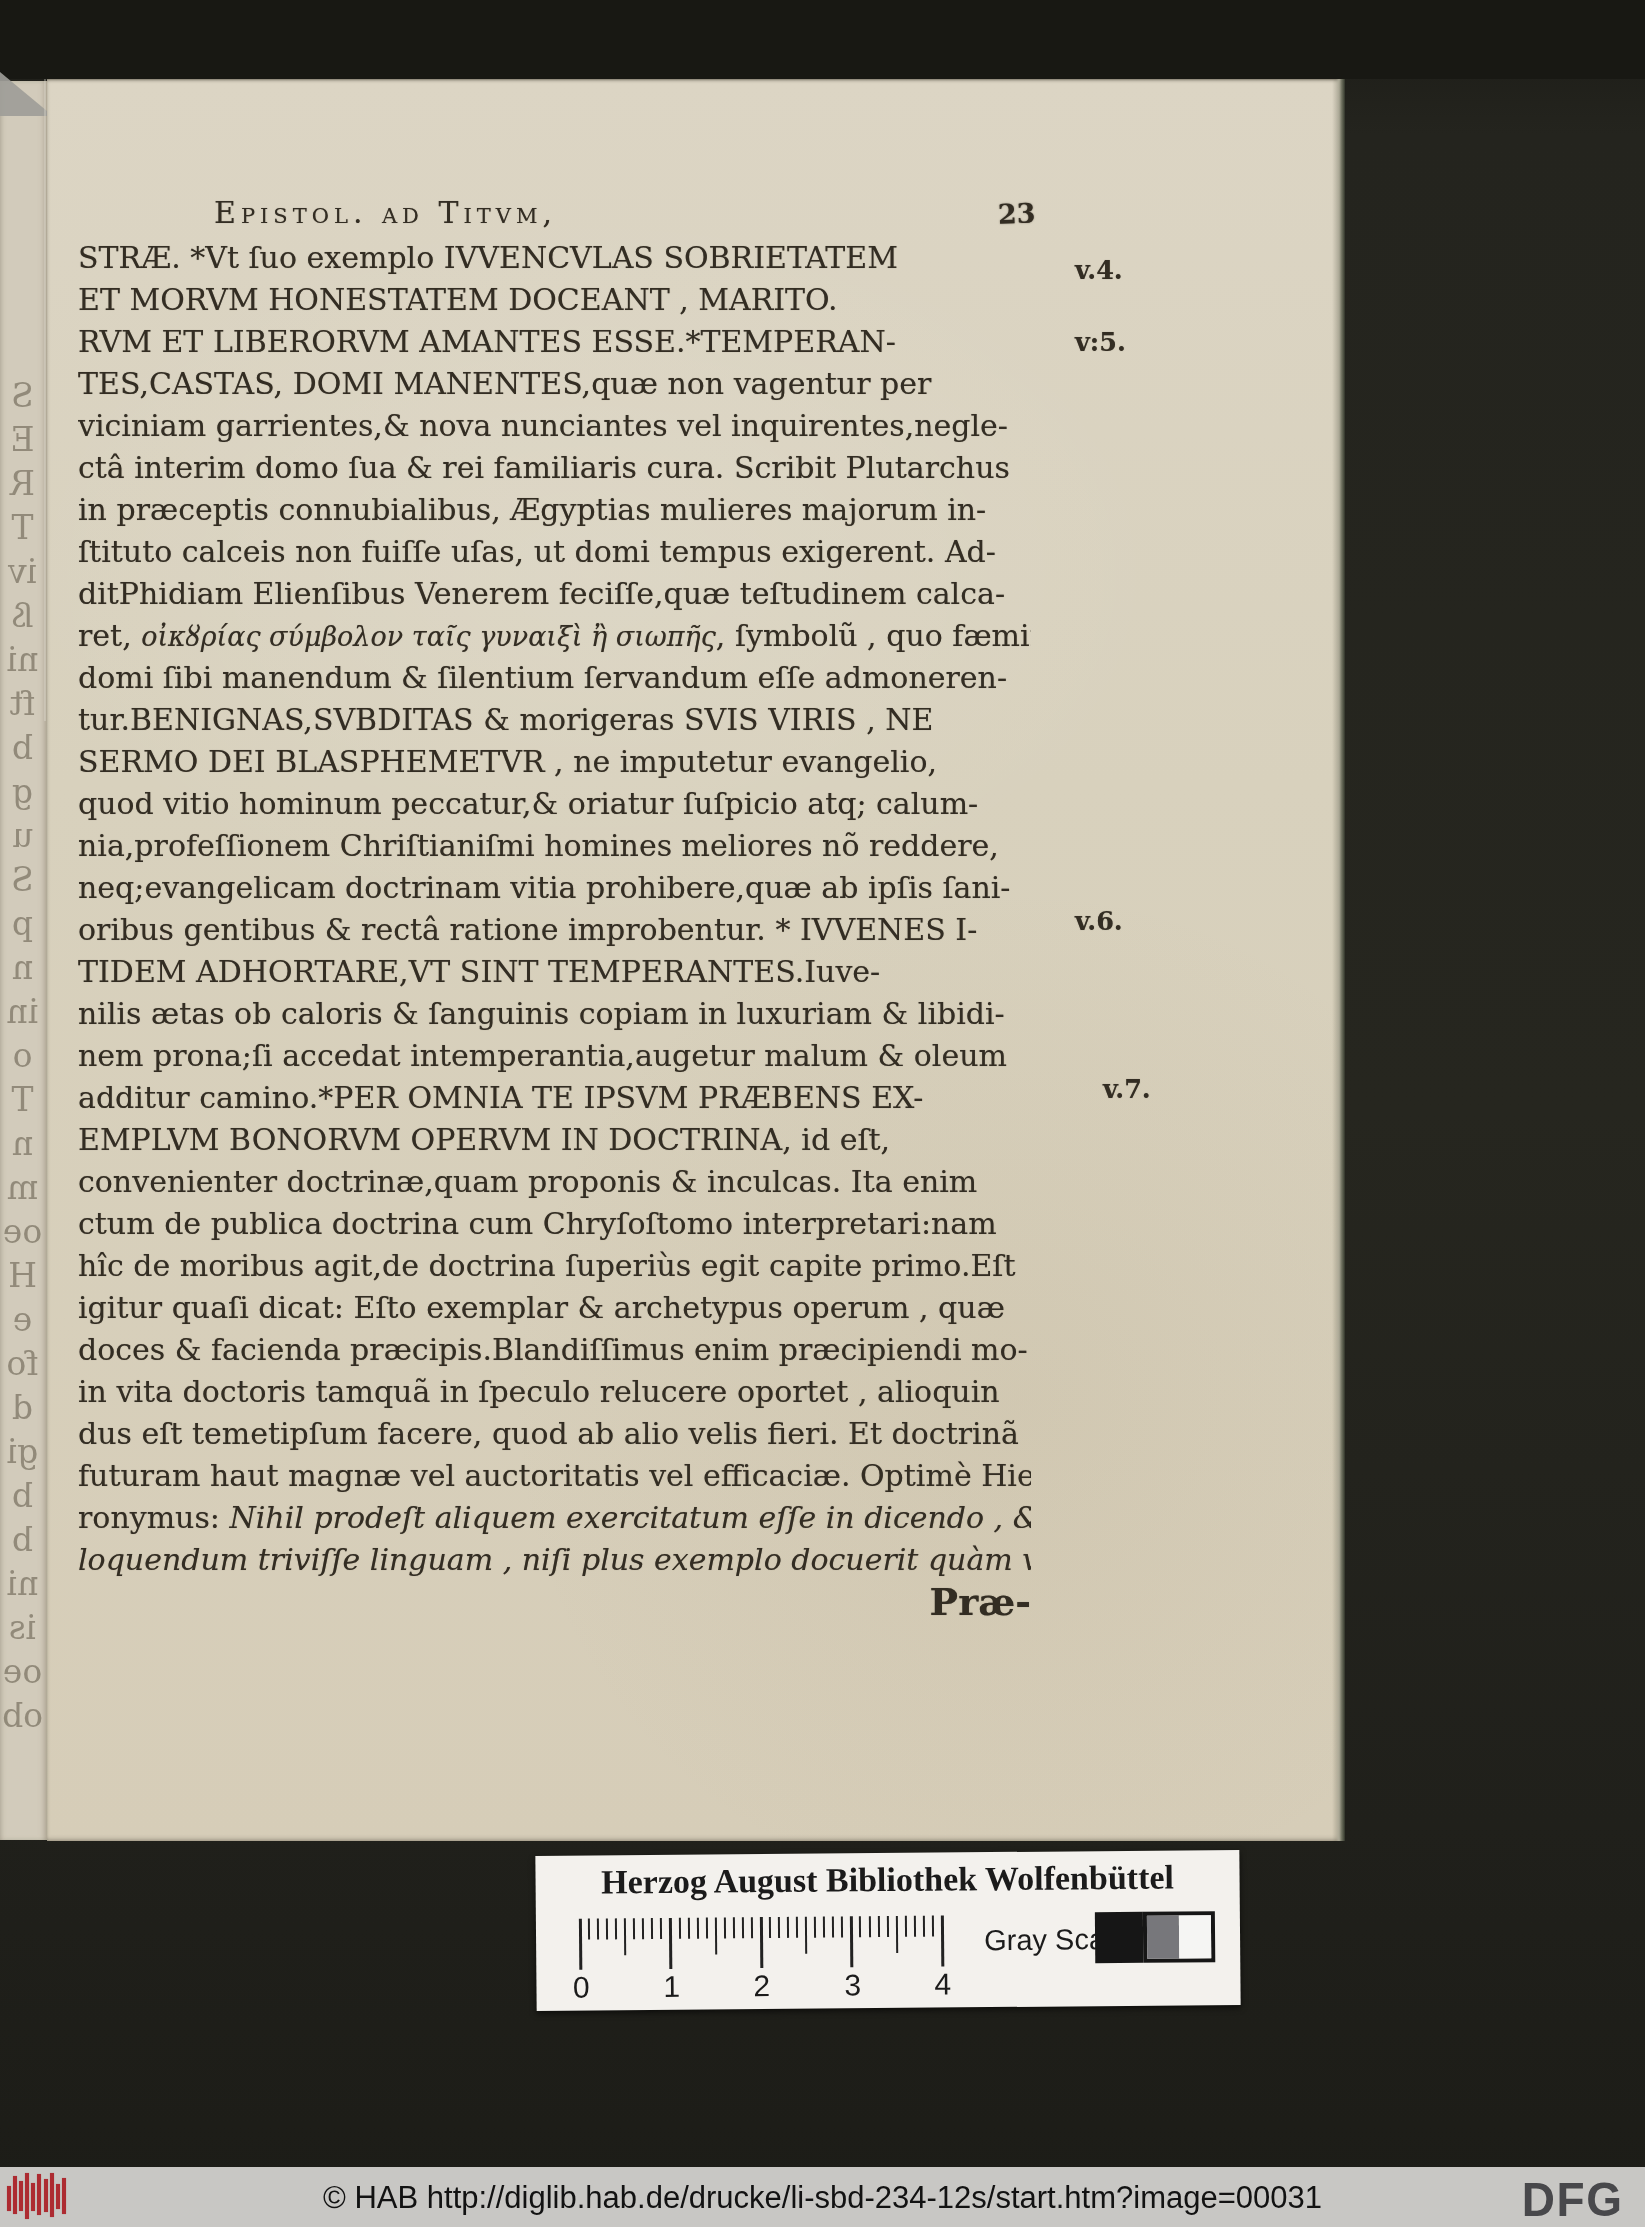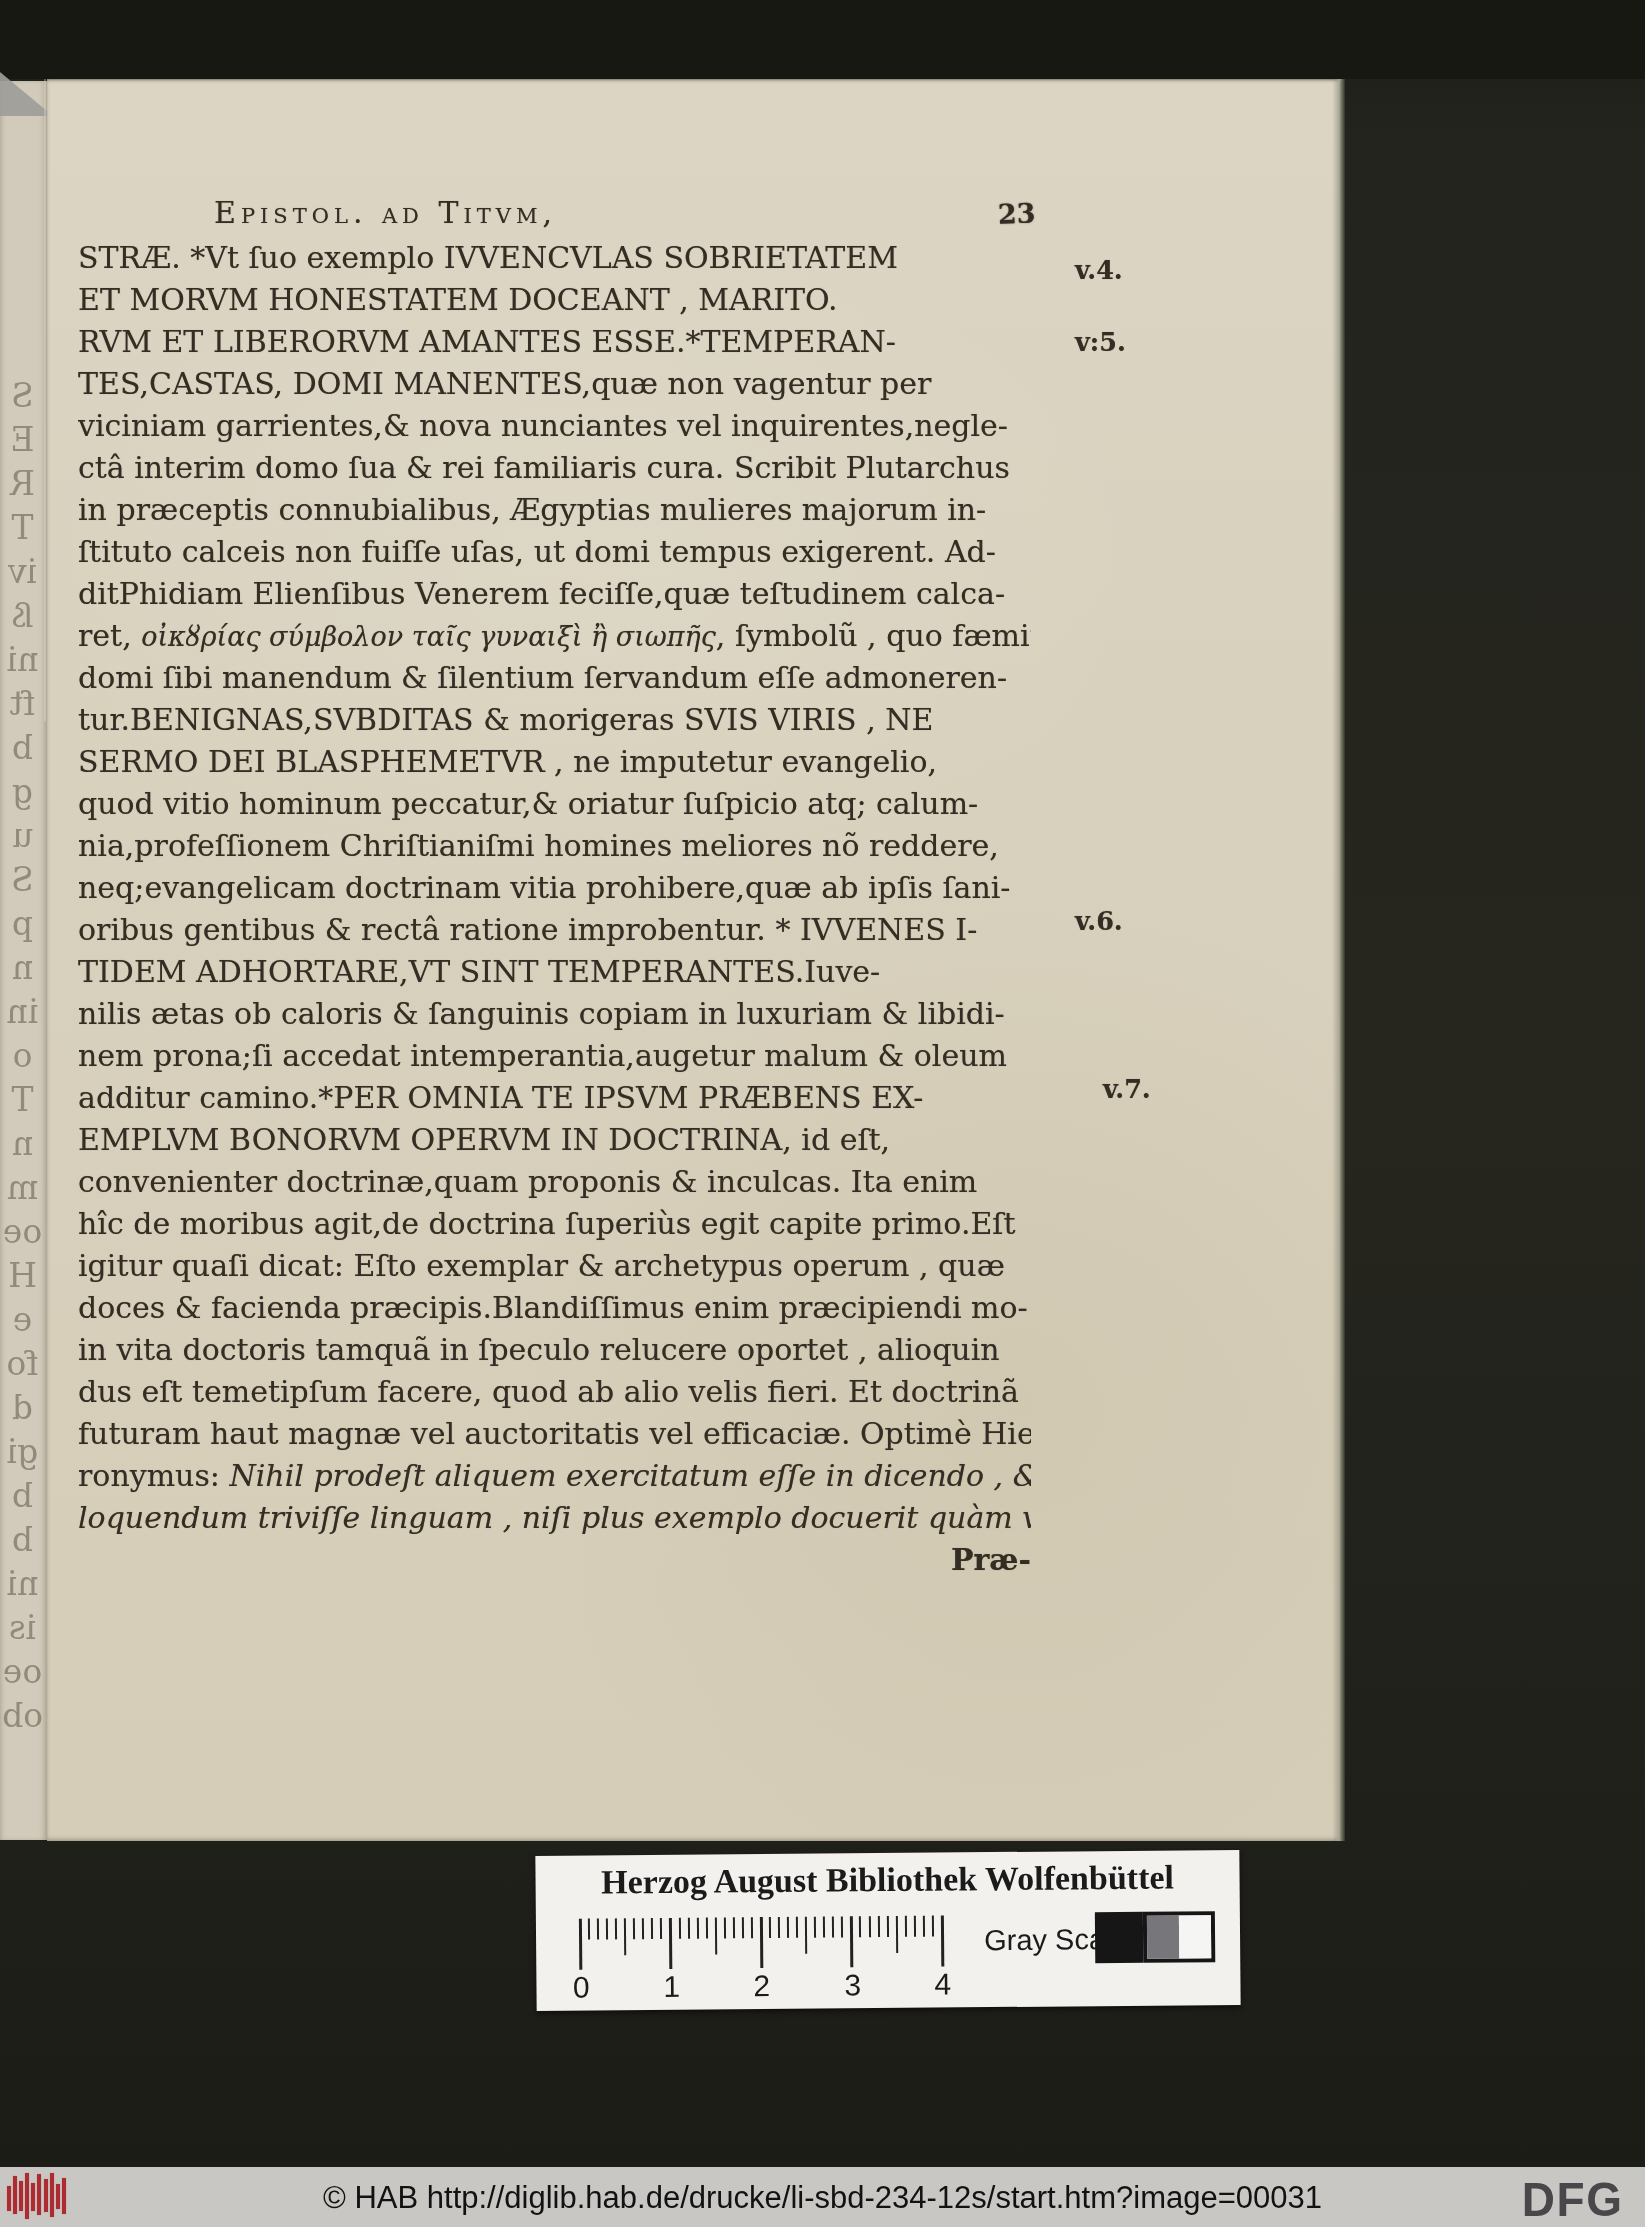--- a/index.html
+++ b/index.html
@@ -35,21 +35,21 @@
     font-size:30px;letter-spacing:5px;white-space:nowrap;text-shadow:0 0 0.8px rgba(51,45,35,.5);}
   .page-number{position:absolute;left:920px;top:5px;font-size:27px;font-weight:bold;
     text-shadow:0 0 1.6px rgba(51,45,35,.6);transform:rotate(-2deg);}
   .lines{position:relative;}
   .text-line{height:42px;line-height:42px;font-size:30px;white-space:nowrap;
     text-align:justify;text-align-last:justify;overflow:hidden;
     text-shadow:0 0 0.8px rgba(51,45,35,.45);}
   .text-line:after{content:"";display:inline-block;width:100%;}
   .seg-greek{font-style:italic;font-size:27px;}
   .seg-italic{font-style:italic;}
-  .catchword-row{height:42px;line-height:42px;font-size:30px;text-align:center;
+  .catchword-row{height:42px;line-height:42px;font-size:38px;text-align:center;
     text-align-last:right;font-weight:bold;text-shadow:0 0 0.8px rgba(51,45,35,.5);}
   .margin-note{position:absolute;left:997px;width:140px;font-size:25.5px;font-weight:bold;
     white-space:nowrap;text-shadow:0 0 0.8px rgba(51,45,35,.5);}
   
   .hab-label{position:absolute;left:536px;top:1853px;width:704px;height:155px;background:#f3f1ed;
     transform:rotate(-.5deg);box-shadow:0 2.5px 6.6px rgba(0,0,0,.6);color:#1b1b1b;}
   .label-title{position:absolute;left:0;top:8.2px;width:100%;text-align:center;
     font-family:"Liberation Serif",serif;font-weight:bold;font-size:34px;white-space:nowrap;}
   .ruler{position:absolute;left:43px;top:63px;width:369px;height:54px;}
   .ruler-tick{position:absolute;top:0;width:1.6px;background:#222;}
@@ -141,20 +141,21 @@
         <div class="text-line"><span>quod vitio hominum peccatur,&amp; oriatur ſuſpicio atq; calum-</span></div>
         <div class="text-line"><span>nia,profeſſionem Chriſtianiſmi homines meliores nõ reddere,</span></div>
         <div class="text-line"><span>neq;evangelicam doctrinam vitia prohibere,quæ ab ipſis ſani-</span></div>
         <div class="text-line"><span>oribus gentibus &amp; rectâ ratione improbentur. * IVVENES I-</span></div>
         <div class="text-line"><span>TIDEM ADHORTARE,VT SINT TEMPERANTES.Iuve-</span></div>
         <div class="text-line"><span>nilis ætas ob caloris &amp; ſanguinis copiam in luxuriam &amp; libidi-</span></div>
         <div class="text-line"><span>nem prona;ſi accedat intemperantia,augetur malum &amp; oleum</span></div>
         <div class="text-line"><span>additur camino.*PER OMNIA TE IPSVM PRÆBENS EX-</span></div>
         <div class="text-line"><span>EMPLVM BONORVM OPERVM IN DOCTRINA, id eſt,</span></div>
         <div class="text-line"><span>convenienter doctrinæ,quam proponis &amp; inculcas. Ita enim</span></div>
+        <div class="text-line"><span>ctum de publica doctrina cum Chryſoſtomo interpretari:nam</span></div>
         <div class="text-line"><span>hîc de moribus agit,de doctrina ſuperiùs egit capite primo.Eſt</span></div>
         <div class="text-line"><span>igitur quaſi dicat: Eſto exemplar &amp; archetypus operum , quæ</span></div>
         <div class="text-line"><span>doces &amp; facienda præcipis.Blandiſſimus enim præcipiendi mo-</span></div>
         <div class="text-line"><span>in vita doctoris tamquã in ſpeculo relucere oportet , alioquin</span></div>
         <div class="text-line"><span>dus eſt temetipſum facere, quod ab alio velis fieri. Et doctrinã</span></div>
         <div class="text-line"><span>futuram haut magnæ vel auctoritatis vel efficaciæ. Optimè Hie-</span></div>
         <div class="text-line"><span>ronymus: </span><span class="seg-italic">Nihil prodeſt aliquem exercitatum eſſe in dicendo , &amp; ad</span></div>
         <div class="text-line"><span class="seg-italic">loquendum triviſſe linguam , niſi plus exemplo docuerit quàm verbo.</span></div>
         <div class="catchword-row">Præ-</div>
         <div class="margin-note" style="top: 18px;">v.4.</div>

